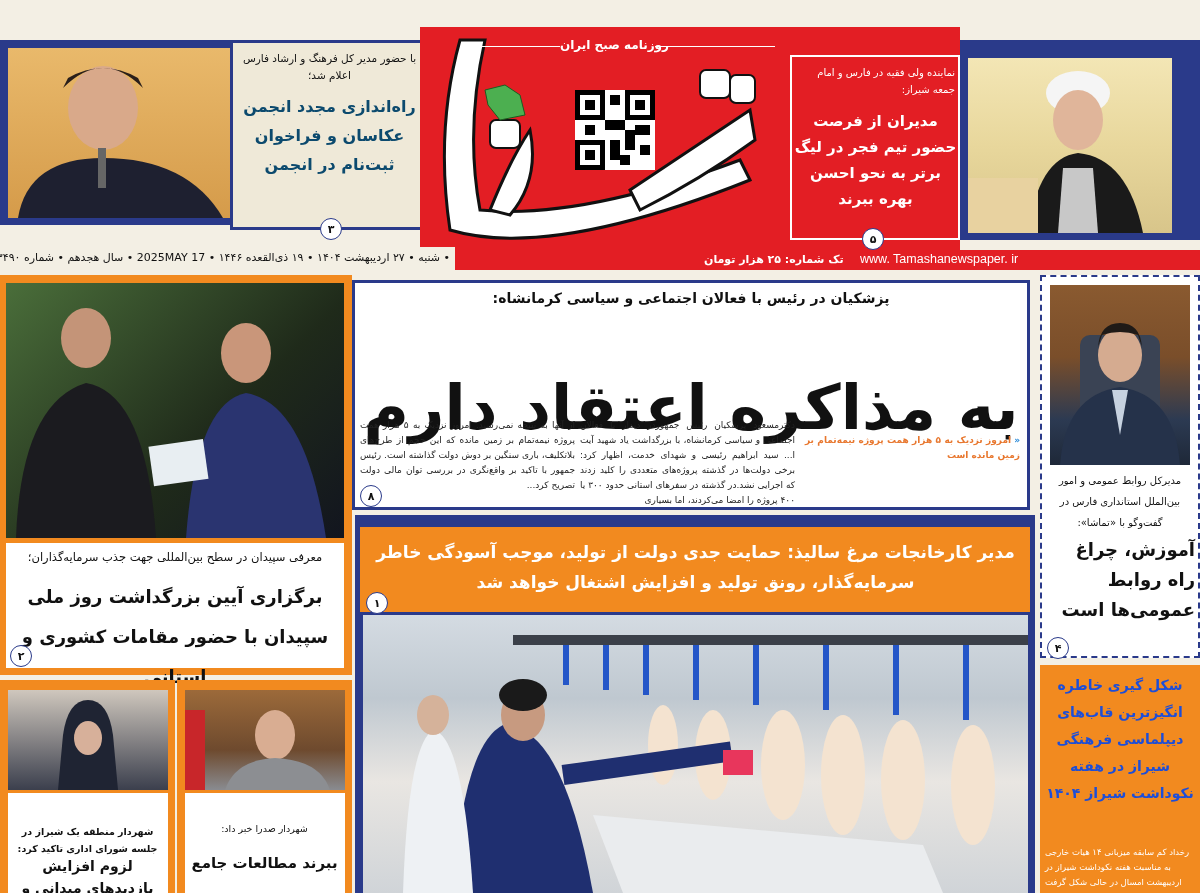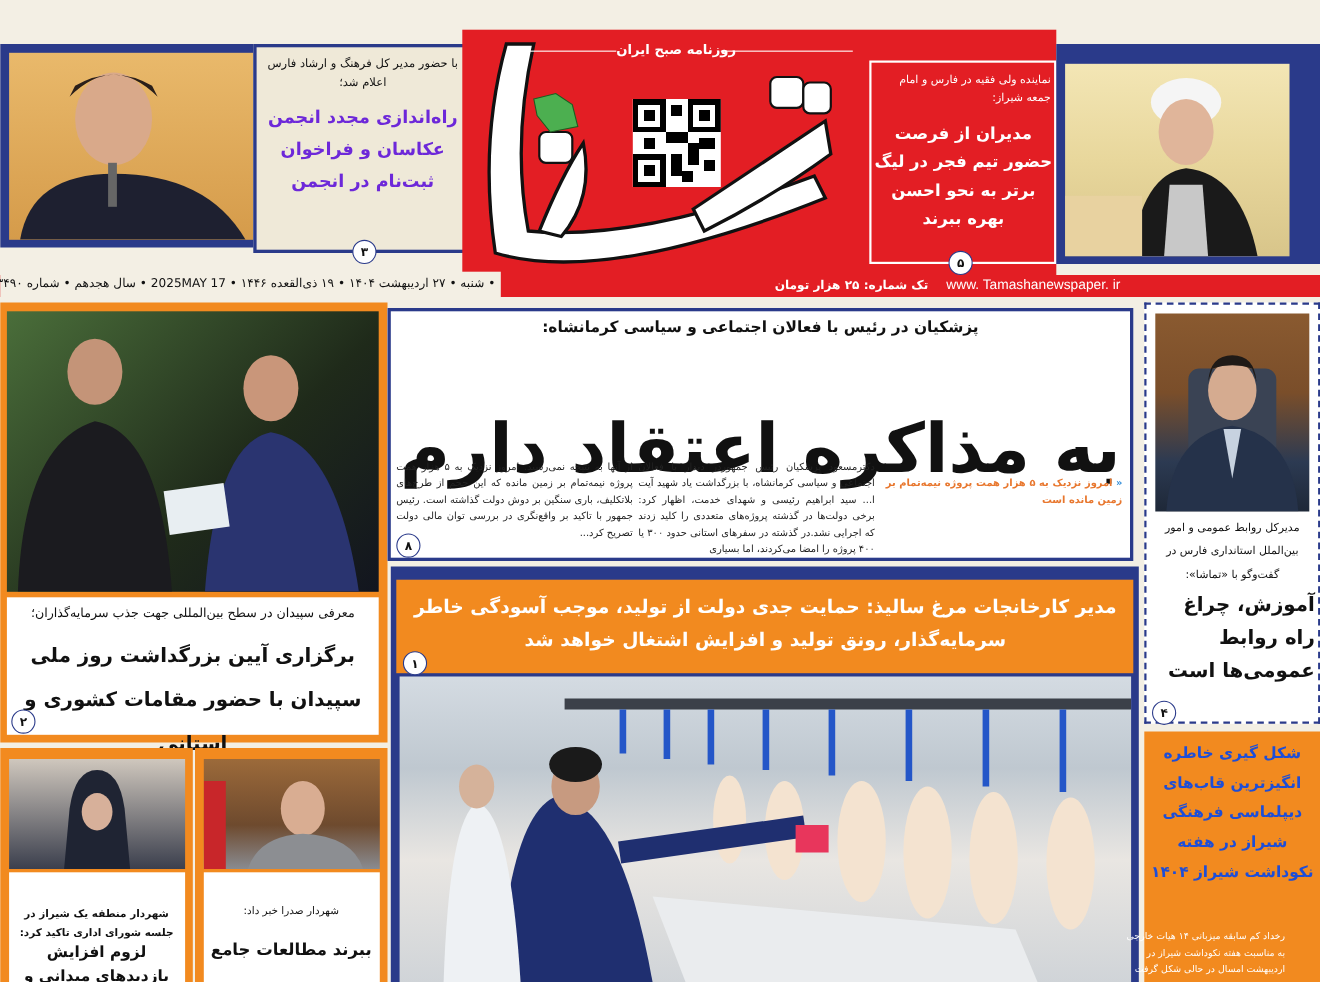--- a/index.html
+++ b/index.html
@@ -44,21 +44,21 @@
   #tr-title { left: 793px; top: 108px; width: 165px; font-size: 15px; color: #fff; font-weight: bold; text-align: center; line-height: 26px; }
 
   #tr-frame { left: 960px; top: 40px; width: 240px; height: 200px; background: #2a3a8a; }
   #tr-photo { left: 968px; top: 58px; width: 204px; height: 175px; background: linear-gradient(180deg,#f3e6b5 0%,#e8d79c 50%,#d8c58a 100%); }
 
   
   #tl-frame { left: 0; top: 40px; width: 235px; height: 185px; background: #2a3a8a; }
   #tl-photo { left: 8px; top: 48px; width: 222px; height: 170px; background: linear-gradient(180deg,#e9b96b,#d59b4a); }
   #tl-box { left: 230px; top: 40px; width: 200px; height: 190px; background: #efe9d8; border: 3px solid #2a3a8a; }
   #tl-kicker { left: 237px; top: 50px; width: 185px; font-size: 10.5px; text-align: center; line-height: 17px; color: #111; }
-  #tl-title { left: 237px; top: 92px; width: 185px; font-size: 16px; font-weight: bold; text-align: center; line-height: 29px; color: #6d28d9; }
+  #tl-title { left: 237px; top: 92px; width: 185px; font-size: 16px; font-weight: bold; text-align: center; line-height: 29px; color: #0c4a6e; }
 
   
   #main-box { left: 352px; top: 280px; width: 678px; height: 230px; background: #fff; border: 3px solid #2a3a8a; }
   #main-kicker { left: 360px; top: 290px; width: 662px; font-size: 14px; font-weight: bold; text-align: center; }
   #main-title { left: 360px; top: 318px; width: 662px; font-size: 62px; font-weight: 900; text-align: center; letter-spacing: 2px; line-height: 90px; font-family: "DejaVu Sans", sans-serif; margin-top: 45px; }
   .body-col { position: absolute; top: 418px; width: 215px; font-size: 9px; line-height: 15px; text-align: justify; color: #222; }
   #col1 { left: 805px; }
   #col2 { left: 580px; }
   #col3 { left: 360px; }
   #col1-highlight { color: #e8772e; font-weight: bold; }
@@ -90,21 +90,21 @@
   #sm-title { left: 187px; top: 850px; width: 155px; font-size: 15px; font-weight: bold; text-align: center; line-height: 26px; }
 
   
   #pr-frame { left: 1040px; top: 275px; width: 160px; height: 383px; background: #fff; border: 2px dashed #2a3a8a; }
   #pr-photo { left: 1050px; top: 285px; width: 140px; height: 180px; background: linear-gradient(180deg,#8a5a30 0%,#7a4e2a 40%,#2c3a52 75%,#1e2838 100%); }
   #pr-kicker { left: 1045px; top: 470px; width: 150px; font-size: 10px; text-align: center; line-height: 21px; }
   #pr-title { left: 1045px; top: 535px; width: 150px; font-size: 18px; font-weight: bold; text-align: right; line-height: 30px; }
 
   #dip-box { left: 1040px; top: 665px; width: 160px; height: 228px; background: #f28a1f; }
   #dip-title { left: 1045px; top: 672px; width: 150px; font-size: 14px; font-weight: bold; color: #1d4ed8; text-align: center; line-height: 27px; }
-  #dip-body { left: 1018px; top: 845px; width: 150px; font-size: 8.5px; color: #fff; text-align: right; line-height: 15px; }
+  #dip-body { left: 1045px; top: 845px; width: 150px; font-size: 8.5px; color: #fff; text-align: left; line-height: 15px; }
 </style>
 </head>
 <body>
 
 <div class="abs" id="tl-frame"></div>
 <div class="photo" id="tl-photo">
   <svg width="222" height="170" viewBox="0 0 222 170">
     <ellipse cx="95" cy="60" rx="35" ry="42" fill="#d9a98a"></ellipse>
     <path d="M55 40 Q95 0 135 40 L130 30 Q95 10 60 30Z" fill="#2a1f1a"></path>
     <path d="M10 170 Q20 110 95 110 Q180 110 215 170Z" fill="#1e2030"></path>

